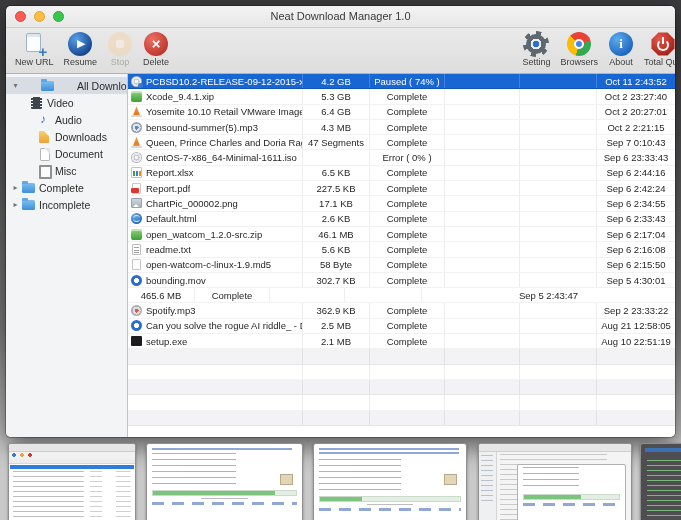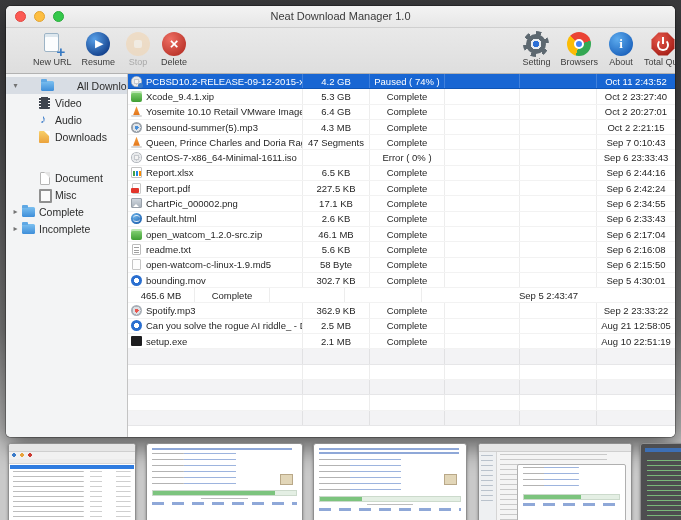--- a/index.html
+++ b/index.html
@@ -13,21 +13,21 @@
   .titlebar{height:21px;flex:none;background:linear-gradient(#f3f3f3,#e7e7e7);border-bottom:1px solid #cfcfcf;position:relative;}
   .traffic{position:absolute;left:9px;top:5px;display:flex;gap:8px;}
   .tl{width:11px;height:11px;border-radius:50%;box-sizing:border-box;}
   .tl-close{background:#fc5a54;border:1px solid #e04841;}
   .tl-min{background:#fdbe41;border:1px solid #e0a332;}
   .tl-zoom{background:#35c84b;border:1px solid #2aab3c;}
   .title{text-align:center;font-size:11px;line-height:21px;color:#3a3a3a;}
 
   
   .toolbar{height:46px;flex:none;background:linear-gradient(#e9e9e9,#dedede);border-bottom:1px solid #b2b2b2;
-    display:flex;justify-content:space-between;align-items:flex-start;padding:3px 0 0 22px;box-sizing:border-box;overflow:hidden;}
+    display:flex;justify-content:space-between;align-items:flex-start;padding:3px 0 0 4px;box-sizing:border-box;overflow:hidden;}
   .tgroup{display:flex;}
   .tgroup-right{margin-right:-12px;}
   .tbtn{display:flex;flex-direction:column;align-items:center;padding:0 5px;cursor:default;}
   .tico{width:26px;height:26px;position:relative;display:block;}
   .tlabel{font-size:9px;color:#3d3d3d;margin-top:0;white-space:nowrap;}
   .tbtn.disabled .tlabel{color:#a9a9a9;}
   .tbtn.disabled .tico{opacity:.55;}
 
   .i-new-url-icon::before{content:'';position:absolute;left:5px;top:2px;width:13px;height:17px;background:#fcfdfe;
     border:1px solid #9db4c6;border-radius:2px;box-shadow:inset 0 3px 0 #dde7ee;}
@@ -245,36 +245,36 @@
         </div>
     </div>
 
     <div class="content">
       <div class="sidebar">
           <div class="side-item selected" style="padding-left: 4px; gap: 19px;">
     <span class="disc disc-down"></span>
     <span class="sico i-folder-icon"></span>
     <span class="slabel">All Downloads</span>
   </div>
-          <div class="side-item" style="padding-left: 20px;">
+          <div class="side-item" style="padding-left: 12px;">
     <span class="disc"></span>
     <span class="sico i-video-icon"></span>
     <span class="slabel">Video</span>
   </div>
           <div class="side-item" style="padding-left: 20px;">
     <span class="disc"></span>
     <span class="sico i-audio-icon"></span>
     <span class="slabel">Audio</span>
   </div>
           <div class="side-item" style="padding-left: 20px;">
     <span class="disc"></span>
     <span class="sico i-compressed-icon"></span>
     <span class="slabel">Downloads</span>
   </div>
-          <div class="side-item" style="padding-left: 20px; margin-top: 24px;">
+          <div class="side-item" style="padding-left: 20px;">
     <span class="disc"></span>
     <span class="sico i-document-icon"></span>
     <span class="slabel">Document</span>
   </div>
           <div class="side-item" style="padding-left: 20px;">
     <span class="disc"></span>
     <span class="sico i-misc-icon"></span>
     <span class="slabel">Misc</span>
   </div>
           <div class="side-item" style="padding-left: 4px;">

